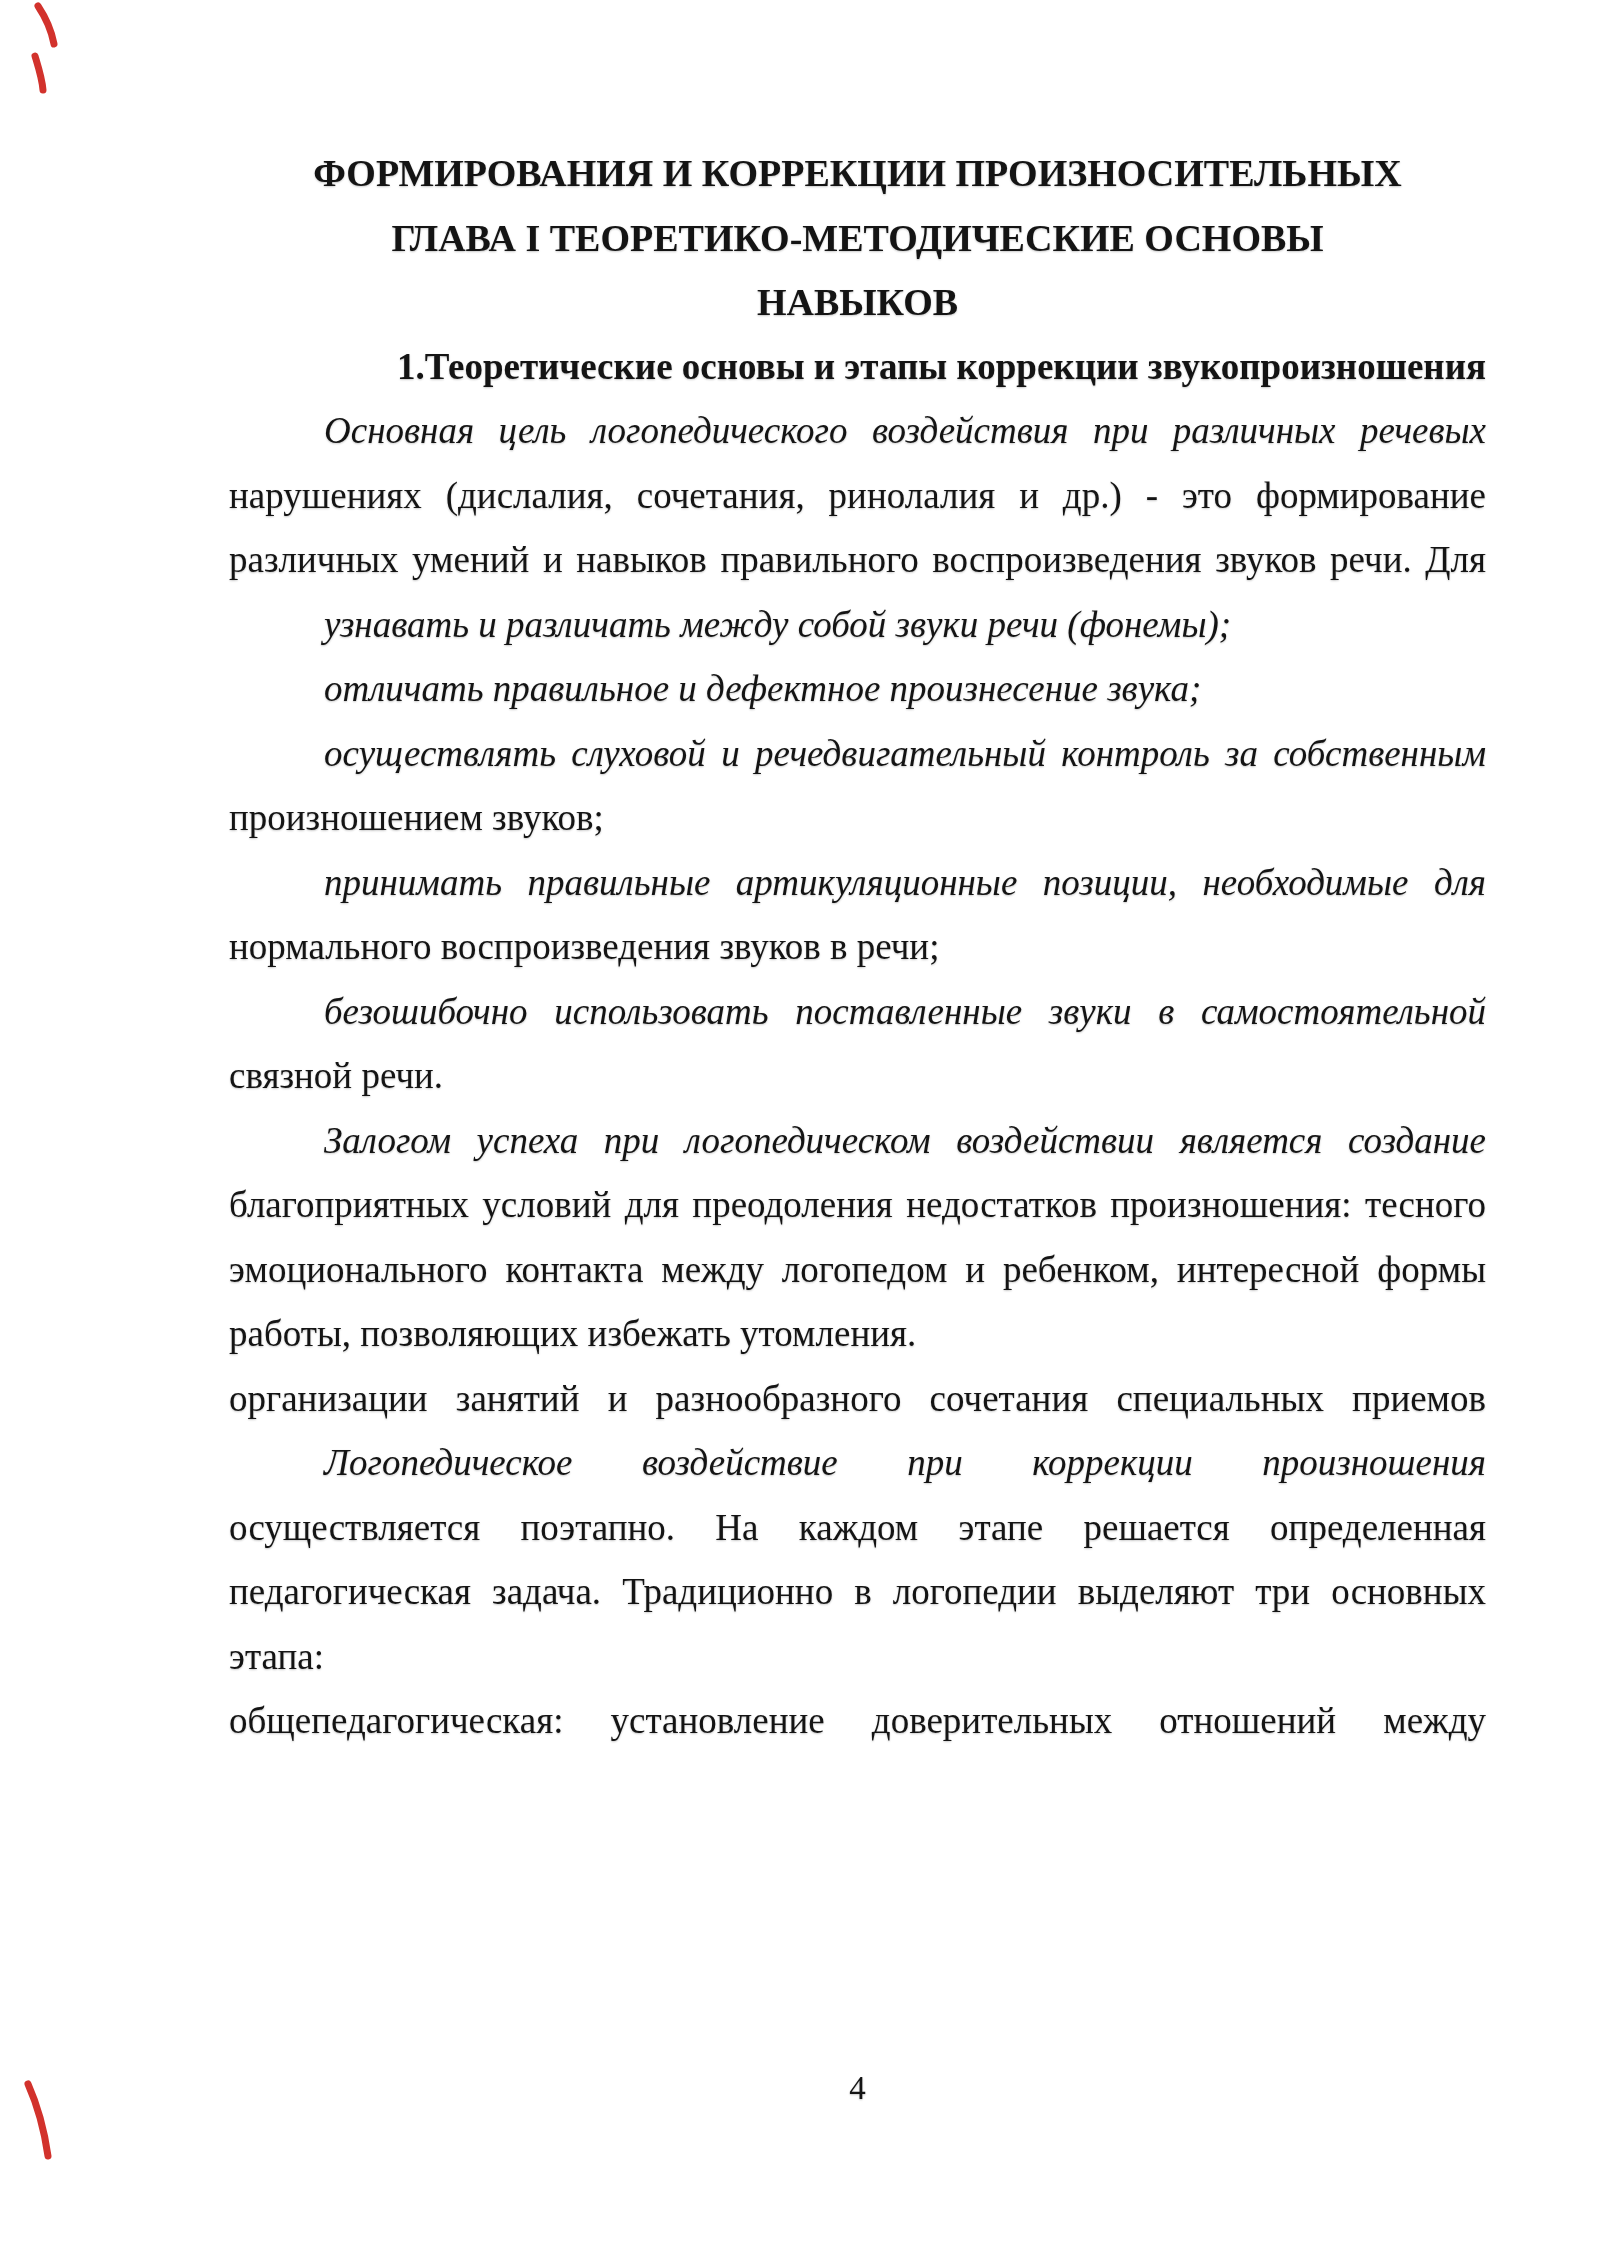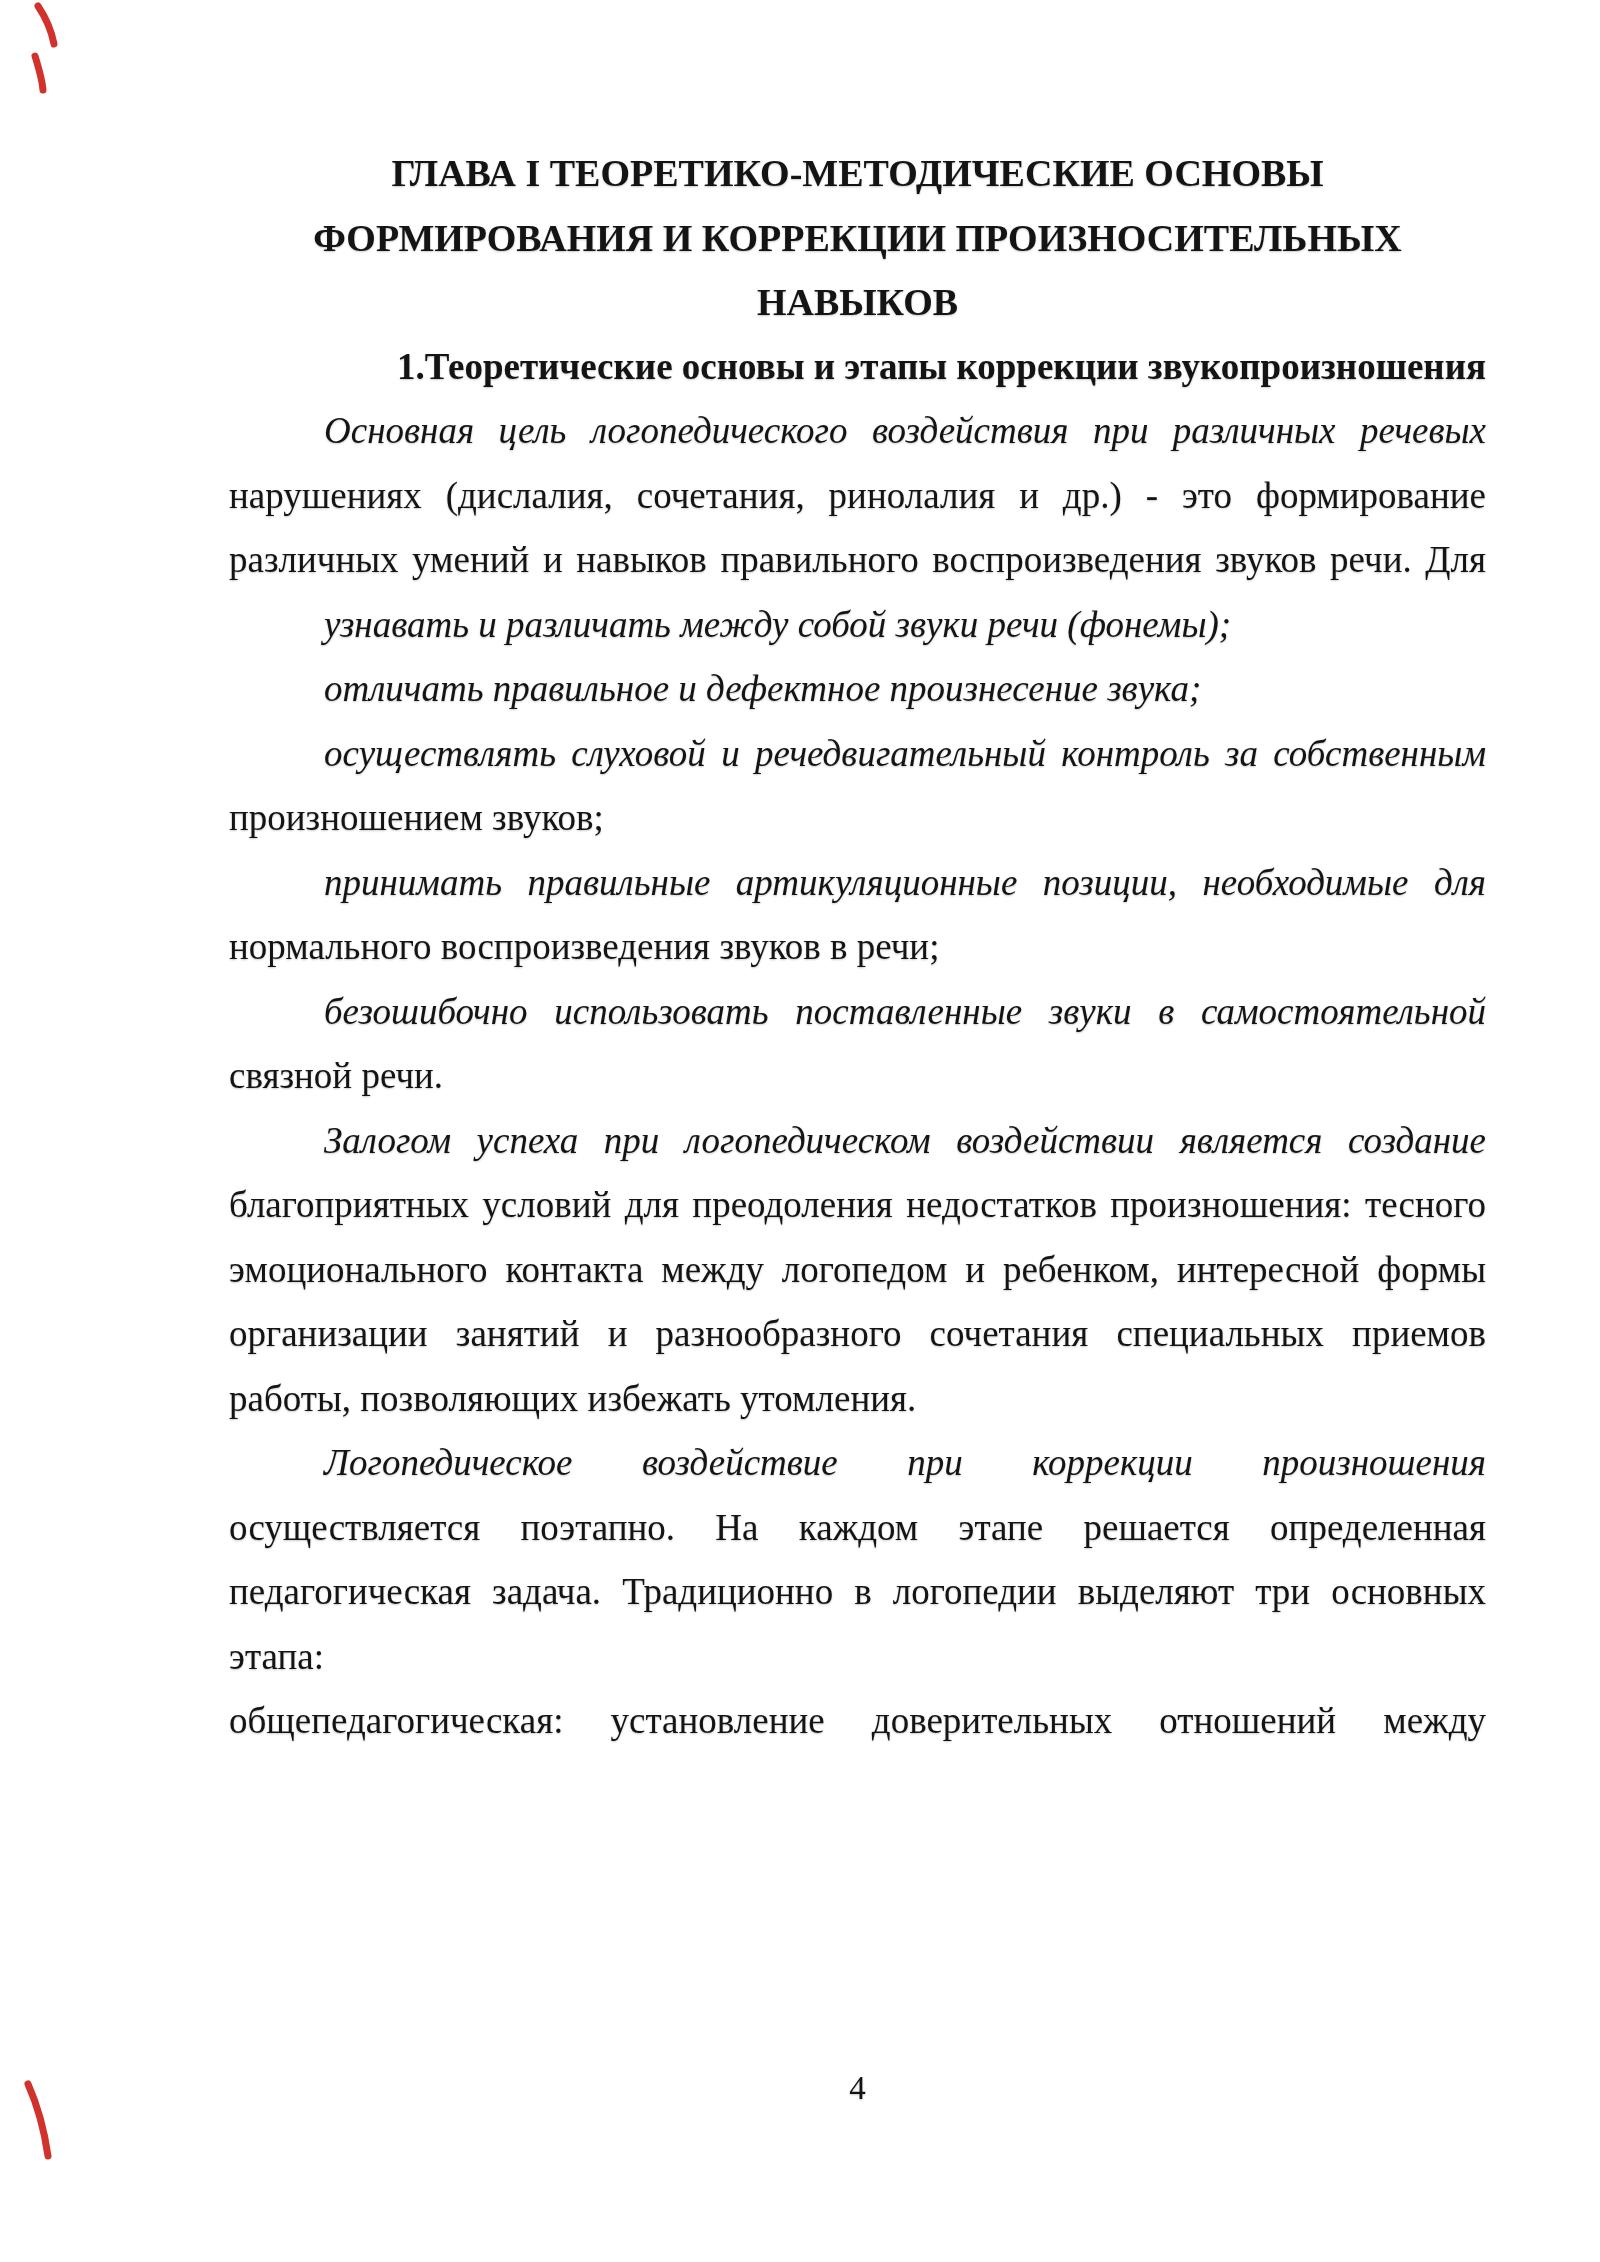--- a/index.html
+++ b/index.html
@@ -58,41 +58,41 @@
     text-align: center;
     font-size: 33px;
     text-shadow: 0 1px 2px rgba(0,0,0,0.22);
   }
   .pen-mark { position: absolute; }
 </style>
 </head>
 <body>
 
 <div class="content">
+  <div class="line heading">ФОРМИРОВАНИЯ И КОРРЕКЦИИ ПРОИЗНОСИТЕЛЬНЫХ</div>
   <div class="line heading">ГЛАВА I ТЕОРЕТИКО-МЕТОДИЧЕСКИЕ ОСНОВЫ</div>
-  <div class="line heading">ФОРМИРОВАНИЯ И КОРРЕКЦИИ ПРОИЗНОСИТЕЛЬНЫХ</div>
   <div class="line heading">НАВЫКОВ</div>
   <div class="line sub">1.Теоретические основы и этапы коррекции звукопроизношения</div>
 
   <div class="line j ind">Основная цель логопедического воздействия при различных речевых</div>
   <div class="line j">нарушениях (дислалия, сочетания, ринолалия и др.) - это формирование</div>
   <div class="line j">различных умений и навыков правильного воспроизведения звуков речи. Для</div>
   <div class="line ind">узнавать и различать между собой звуки речи (фонемы);</div>
   <div class="line ind">отличать правильное и дефектное произнесение звука;</div>
   <div class="line j ind">осуществлять слуховой и речедвигательный контроль за собственным</div>
   <div class="line">произношением звуков;</div>
   <div class="line j ind">принимать правильные артикуляционные позиции, необходимые для</div>
   <div class="line">нормального воспроизведения звуков в речи;</div>
   <div class="line j ind">безошибочно использовать поставленные звуки в самостоятельной</div>
   <div class="line">связной речи.</div>
   <div class="line j ind">Залогом успеха при логопедическом воздействии является создание</div>
   <div class="line j">благоприятных условий для преодоления недостатков произношения: тесного</div>
   <div class="line j">эмоционального контакта между логопедом и ребенком, интересной формы</div>
+  <div class="line">работы, позволяющих избежать утомления.</div>
   <div class="line j">организации занятий и разнообразного сочетания специальных приемов</div>
-  <div class="line">работы, позволяющих избежать утомления.</div>
   <div class="line j ind">Логопедическое воздействие при коррекции произношения</div>
   <div class="line j">осуществляется поэтапно. На каждом этапе решается определенная</div>
   <div class="line j">педагогическая задача. Традиционно в логопедии выделяют три основных</div>
   <div class="line">этапа:</div>
 
 
   <div class="line j">общепедагогическая: установление доверительных отношений между</div>
 </div>
 
 <div class="pagenum">4</div>

